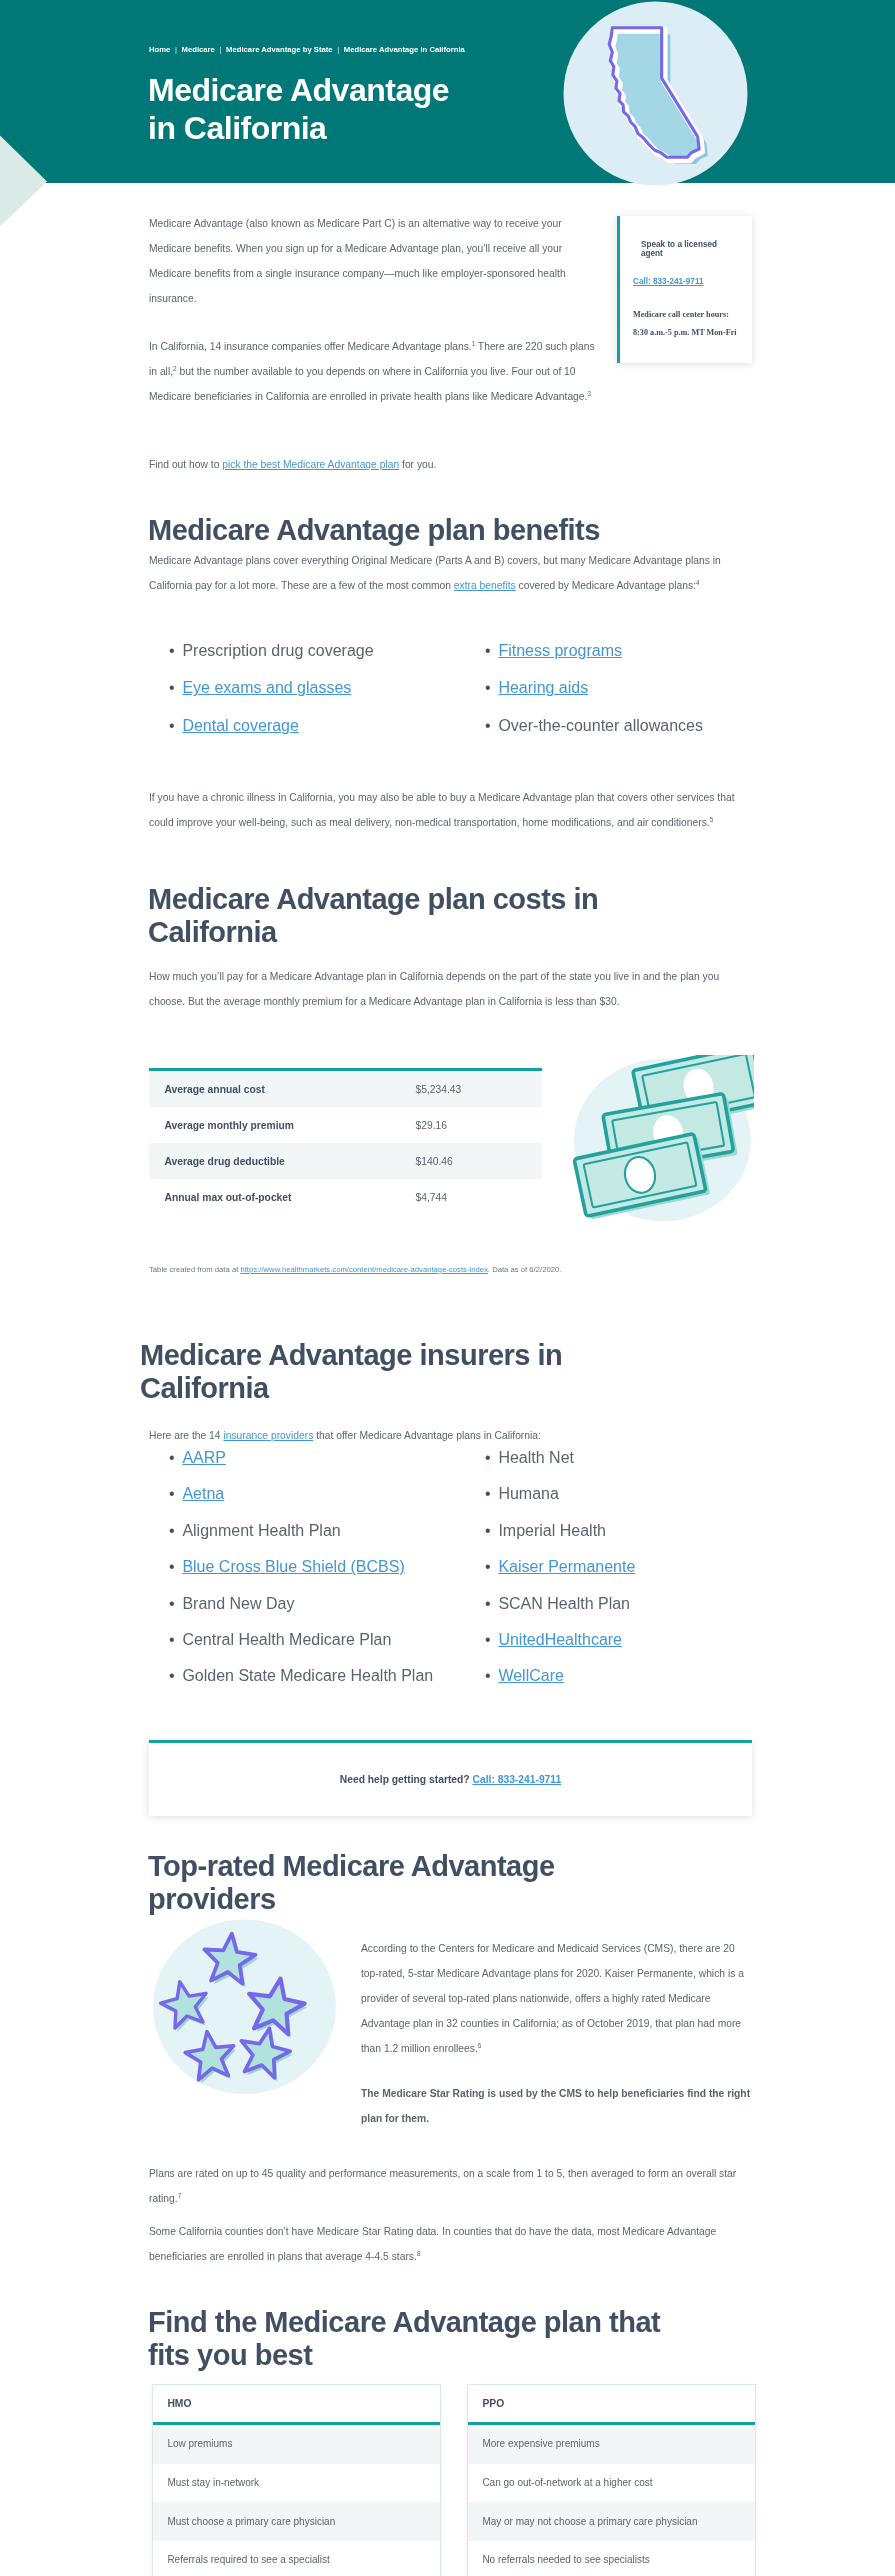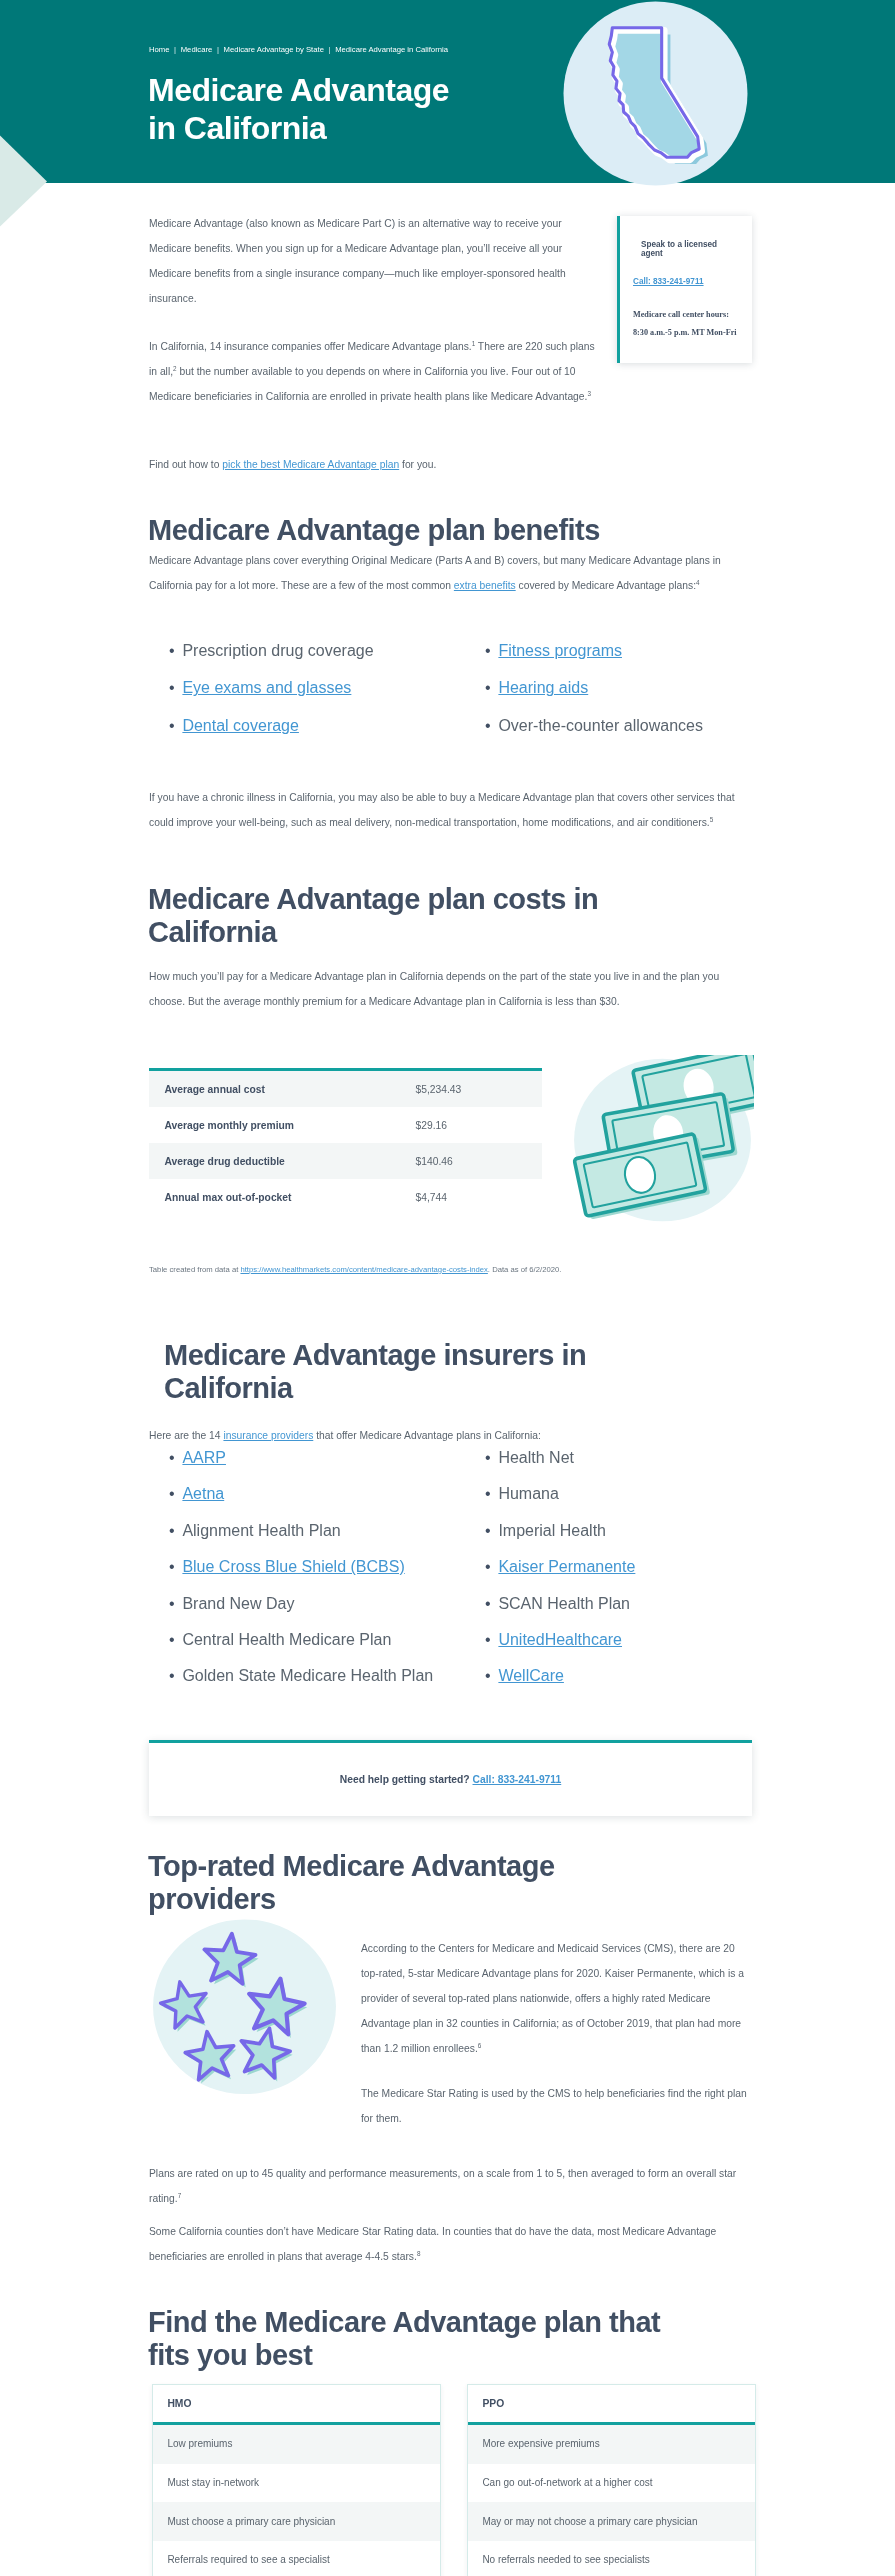--- a/index.html
+++ b/index.html
@@ -1,46 +1,46 @@
 <!DOCTYPE html>
 <html style="font-size:8.2px"><head>
 <meta charset="utf-8">
 <style>
   html,body{margin:0;padding:0;background:#fff;}
   .page{position:relative;width:896px;height:3158px;background:#fff;overflow:hidden;
         font-family:"Liberation Sans",sans-serif;}
   
   .hero{position:absolute;left:0;top:0;width:896px;height:183px;background:#007878;}
   .breadcrumb{position:absolute;left:149px;top:45px;font-size:7.7px;color:#fff;white-space:nowrap;}
-  .breadcrumb a{color:#fff;text-decoration:none;}
+  .breadcrumb a{color:#fff;text-decoration:none;font-weight:bold;}
   .bc-sep{margin:0 4.6px;opacity:.85;}
   .hero-title{position:absolute;left:148px;top:71px;font-size:32px;line-height:38px;
               font-weight:bold;color:#fff;letter-spacing:-0.5px;}
   .badge{position:absolute;left:563px;top:0;}
   .mint-tri{position:absolute;left:0;top:135px;}
   
   .para{position:absolute;font-size:10.3px;line-height:25px;color:#5a646e;}
   .h2{position:absolute;font-size:29px;line-height:33px;font-weight:bold;color:#414f63;letter-spacing:-0.5px;}
   .lnk{color:#4296d2;text-decoration:underline;cursor:pointer;}
   sup{font-size:62%;line-height:0;vertical-align:super;}
   .p-intro1{left:149px;top:201px;width:453px;}
   .p-intro2{left:149px;top:324px;width:453px;}
   .p-intro3{left:149px;top:442px;width:453px;}
   .h2-benefits{left:148px;top:490px;width:556px;}
   .p-benefits{left:149px;top:538px;width:603px;}
   .p-chronic{left:149px;top:775px;width:603px;}
   .h2-costs{left:148px;top:859px;width:515px;}
   .p-costs{left:149px;top:954px;width:603px;}
   .caption{position:absolute;left:149px;top:1257px;width:556px;font-size:7.7px;color:#6b7680;}
-  .h2-insurers{left:164px;top:1315px;width:515px;}
+  .h2-insurers{left:140px;top:1315px;width:515px;}
   .p-insurers{left:149px;top:1413px;width:603px;}
   .h2-toprated{left:148px;top:1826px;width:515px;}
   .tr-text{position:absolute;left:361px;top:1926px;width:393px;}
   .tr-text .tp{font-size:10.3px;line-height:25px;color:#5a646e;}
-  .tr-text .tp + .tp{margin-top:19.6px;}
+  .tr-text .tp + .tp{margin-top:19.6px;font-weight:bold;}
   .p-rated{left:149px;top:2151px;width:603px;}
   .p-counties{left:149px;top:2209px;width:603px;}
   .h2-finder{left:148px;top:2282px;width:546px;}
   
   .agent-card{position:absolute;left:617px;top:216px;width:135px;box-sizing:border-box;
               background:#fff;border-left:3.6px solid #12a19f;box-shadow:0 1px 7.2px rgba(40,60,70,.18);
               padding:24px 13px 21.6px 13px;}
   .agent-card .ah{font-size:8.2px;font-weight:bold;color:#414f63;margin-left:8px;}
   .agent-card .ac{display:inline-block;margin-top:18.5px;font-size:8.2px;font-weight:bold;}
   .agent-card .ahr{margin-top:20.6px;font-size:8.2px;font-weight:bold;color:#414f63;line-height:17.5px;font-family:Liberation Serif, serif;}

